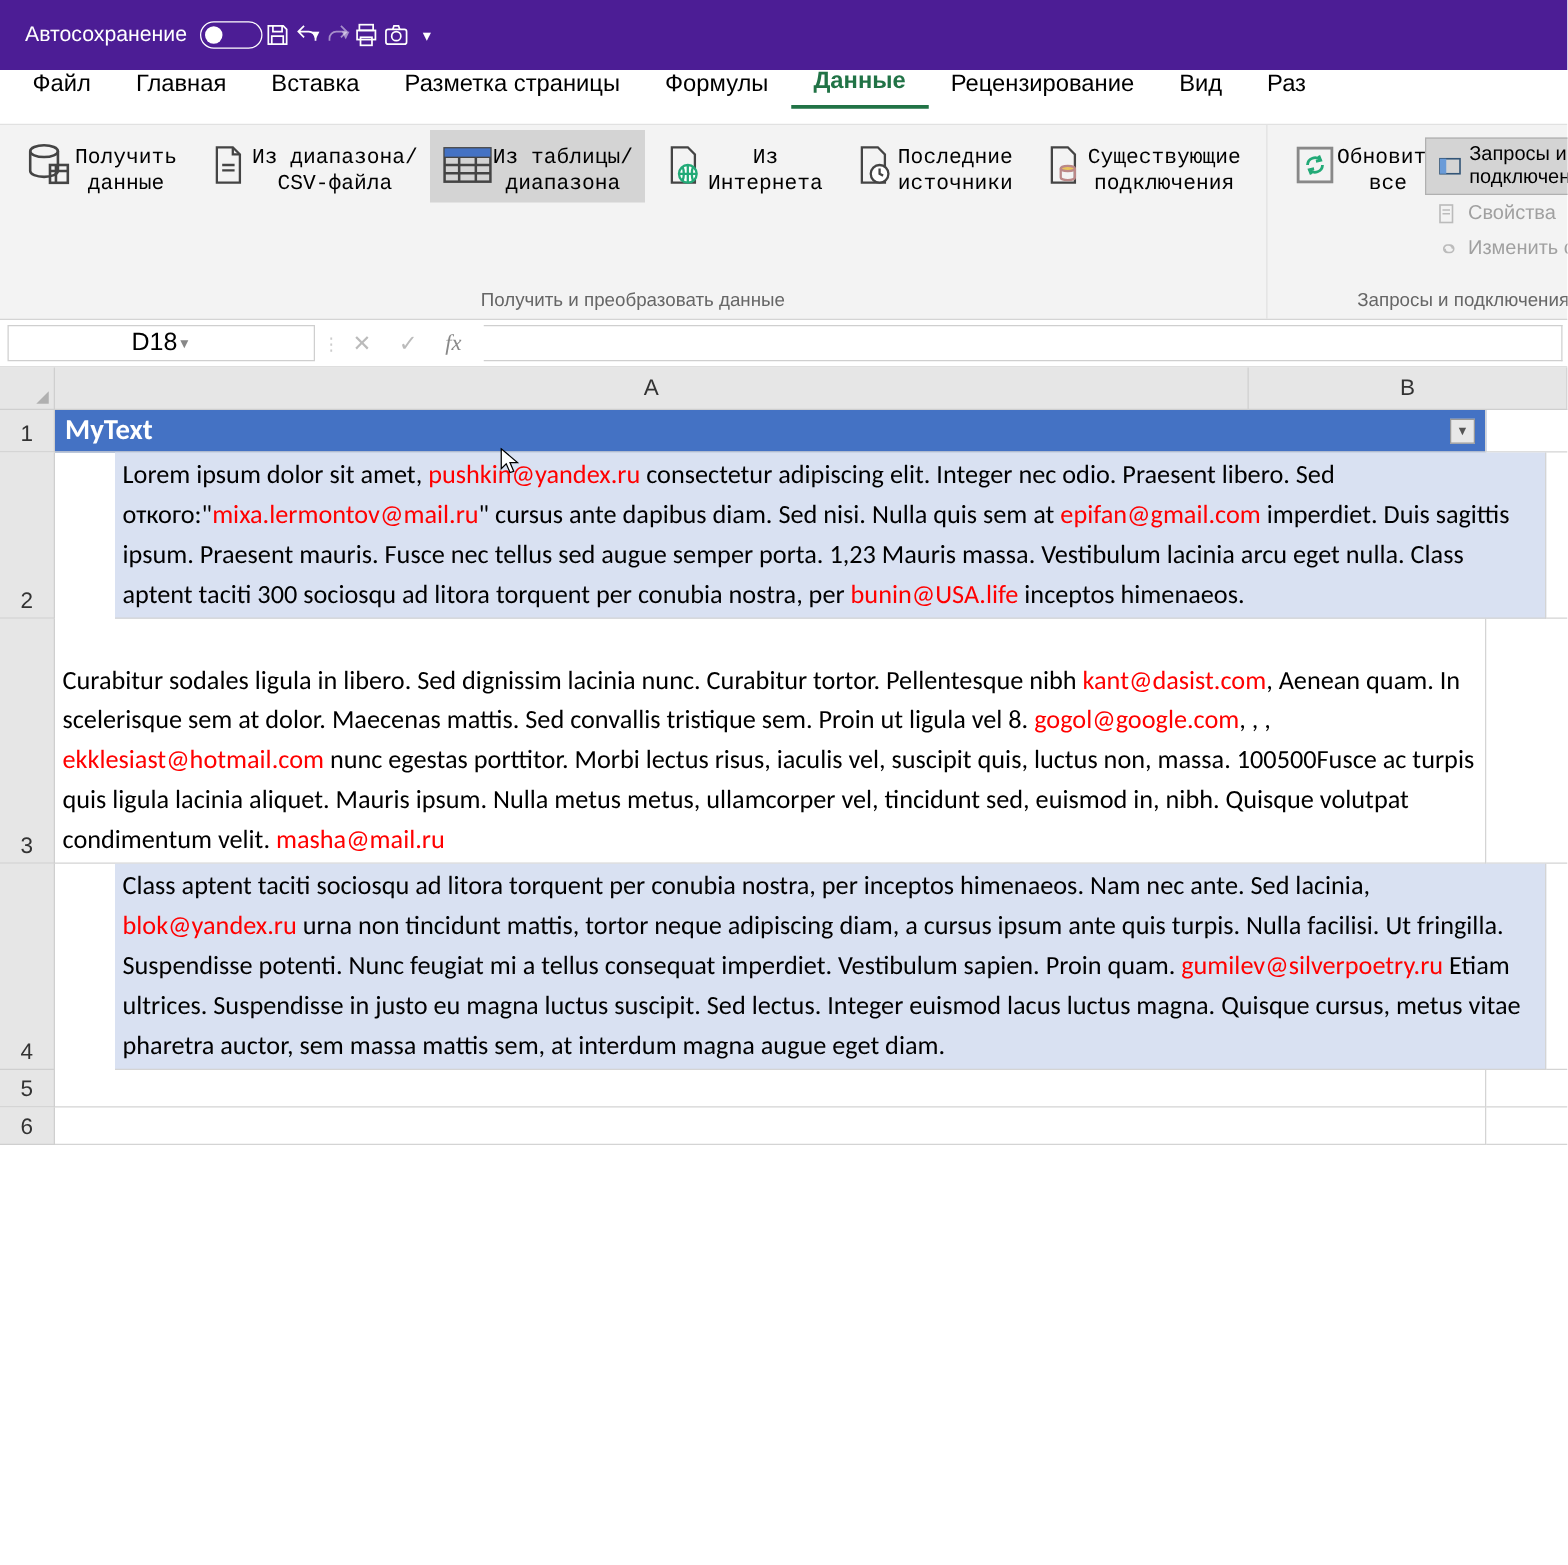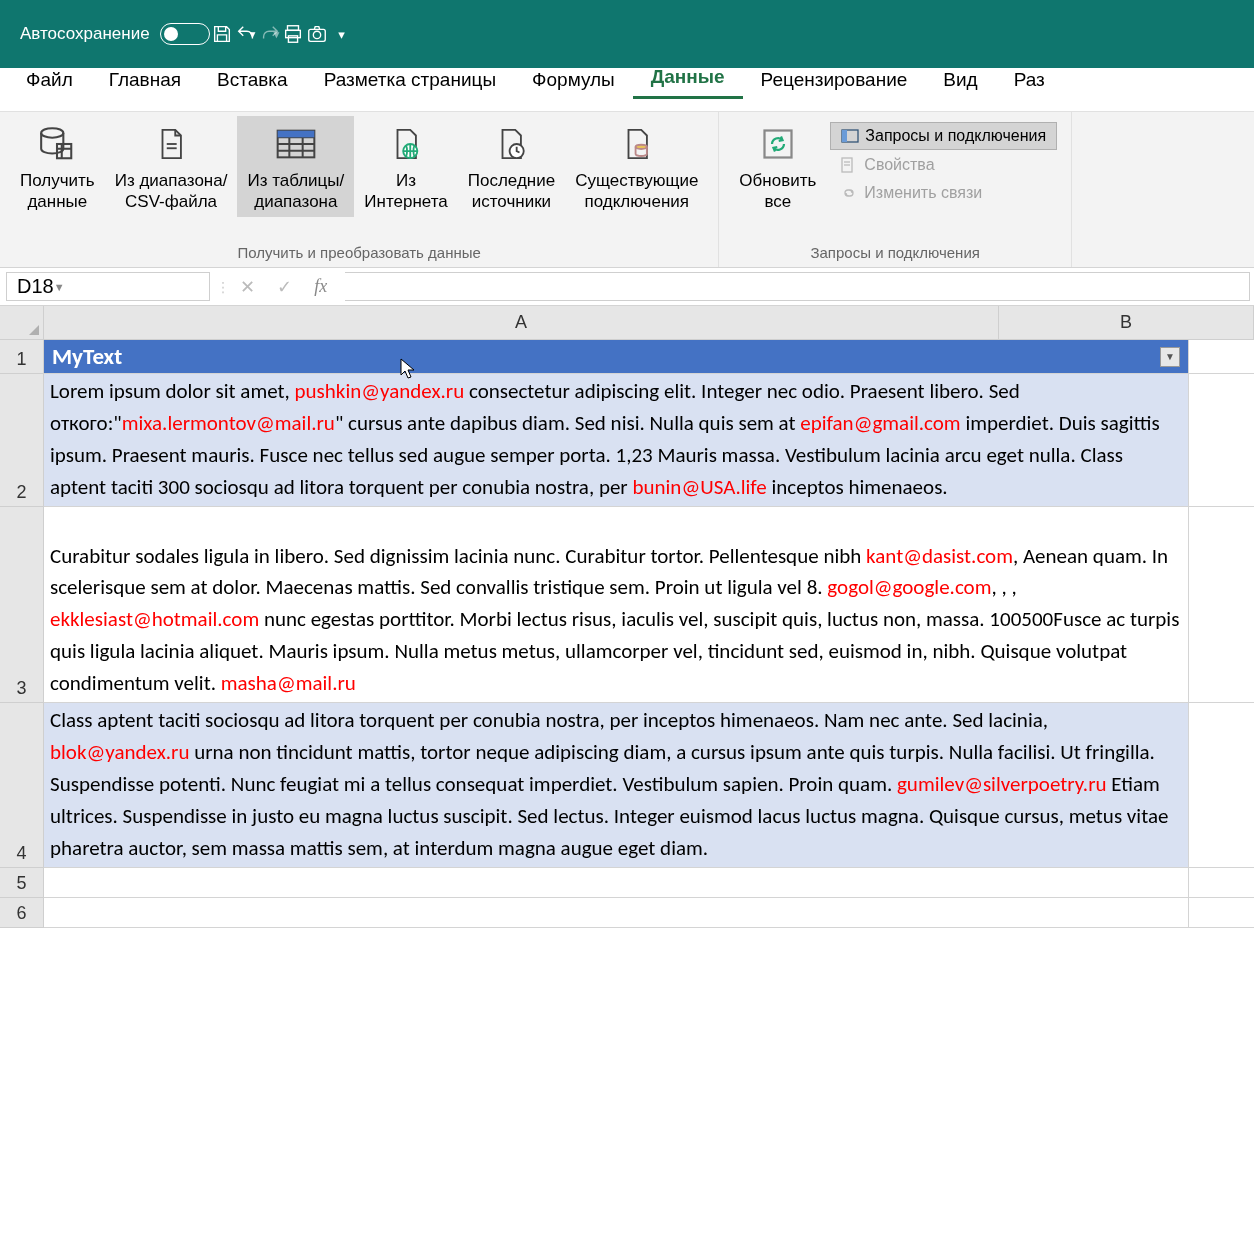--- a/index.html
+++ b/index.html
@@ -1,49 +1,49 @@
 <!DOCTYPE html>
 <html><head>
 <meta charset="utf-8">
 <style>
   * { box-sizing: border-box; margin: 0; padding: 0; }
   body { font-family: "Segoe UI", Tahoma, sans-serif; font-size: 14px; background: #fff; overflow: hidden; width: 1254px; }
   
   
-  .titlebar { background: #0f766e; height: 68px; display: flex; align-items: center; padding: 0 20px; }
+  .titlebar { background: #4c1d95; height: 56px; display: flex; align-items: center; padding: 0 20px; }
   .autosave { color: #fff; font-size: 17px; display: flex; align-items: center; gap: 10px; }
   .toggle { width: 50px; height: 22px; border: 1px solid #fff; border-radius: 11px; position: relative; }
   .toggle-knob { width: 14px; height: 14px; background: #fff; border-radius: 50%; position: absolute; left: 3px; top: 3px; }
   .qat-icon { width: 24px; height: 24px; display: flex; align-items: center; justify-content: center; color: #fff; }
   .qat-icon svg { stroke: #fff; fill: none; stroke-width: 1.5; }
   .dd { color: #fff; font-size: 10px; margin-left: -10px; }
   
   
   .tabs { height: 44px; display: flex; align-items: flex-end; padding: 12px 8px; background: #fff; border-bottom: 1px solid #e1e1e1; }
   .tab { padding: 10px 18px 8px; font-size: 19px; color: #000; cursor: pointer; }
   .tab.active { border-bottom: 3px solid #217346; font-weight: 600; color: #217346; }
   
   
   .ribbon { height: 156px; display: flex; background: #f3f3f3; border-bottom: 1px solid #d4d4d4; }
   .ribbon-group { display: flex; flex-direction: column; align-items: center; padding: 4px 10px 2px; border-right: 1px solid #e1e1e1; }
   .ribbon-group-label { font-size: 15px; color: #666; margin-top: auto; padding: 4px 0; }
   .ribbon-items { display: flex; gap: 0; flex: 1; align-items: flex-start; }
-  .ribbon-button { display: flex; flex-direction: column; align-items: center; padding: 8px 10px 4px; cursor: pointer; min-width: 80px; }
+  .ribbon-button { display: flex; flex-direction: row; align-items: flex-end; padding: 8px 10px 4px; cursor: pointer; min-width: 80px; font-family: Liberation Mono, monospace; }
   .ribbon-button.hover { background: #d4d4d4; }
   .ribbon-button-icon { width: 40px; height: 40px; display: flex; align-items: center; justify-content: center; margin-bottom: 6px; }
   .ribbon-button-label { font-size: 17px; text-align: center; line-height: 1.25; }
   .ribbon-side { display: flex; flex-direction: column; gap: 2px; padding: 6px 4px; }
   .ribbon-side-item { display: flex; align-items: center; gap: 6px; padding: 4px 10px; font-size: 16px; }
   .ribbon-side-item.active { background: #d4d4d4; border: 1px solid #b0b0b0; }
   .ribbon-side-item.disabled { color: #a0a0a0; }
   .side-icon { width: 18px; height: 18px; display: inline-block; }
   
   
   .formula-bar { height: 38px; display: flex; align-items: stretch; border-bottom: 1px solid #d4d4d4; background: #fff; }
-  .name-box { width: 204px; border: 1px solid #cfcfcf; margin: 4px 6px; padding: 0 10px; font-size: 20px; display: flex; align-items: center; justify-content: flex-start; }
+  .name-box { width: 246px; border: 1px solid #cfcfcf; margin: 4px 6px; padding: 0 10px; font-size: 20px; display: flex; align-items: center; justify-content: center; }
   .name-dd { color: #888; font-size: 11px; }
   .fb-sep { width: 6px; display:flex; align-items:center; color:#ccc;}
   .fb-btns { display: flex; align-items: center; gap: 22px; padding: 0 18px; }
   .fb-btn { color: #bbb; font-size: 18px; }
   .fb-btn.fx { font-style: italic; font-family: "Times New Roman", serif; font-size: 18px; color: #888; }
   .formula-input { flex: 1; border: 1px solid #cfcfcf; border-left: none; margin: 4px 4px 4px 0; padding: 0 8px; }
   
   
   .grid-wrapper { display: flex; }
   .corner { width: 44px; height: 34px; background: #e6e6e6; border-right: 1px solid #cfcfcf; border-bottom: 1px solid #cfcfcf; position: relative; }
@@ -51,21 +51,21 @@
   .col-headers { display: flex; flex: 1; background: #e6e6e6; height: 34px; }
   .col-h { border-right: 1px solid #cfcfcf; border-bottom: 1px solid #cfcfcf; display: flex; align-items: center; justify-content: center; font-size: 18px; color: #333; }
   .col-A { width: 955px; }
   .col-B { flex: 1; }
   .rows { display: flex; flex-direction: column; }
   .row { display: flex; }
   .row-h { width: 44px; background: #e6e6e6; border-right: 1px solid #cfcfcf; border-bottom: 1px solid #cfcfcf; display: flex; align-items: flex-end; justify-content: center; font-size: 18px; color: #333; padding-bottom: 3px; }
   .cell-A { width: 1145px; border-right: 1px solid #d4d4d4; border-bottom: 1px solid #d4d4d4; padding: 2px 6px; font-size: 21px; line-height: 1.52; font-family: Calibri, sans-serif; }
   .cell-B { flex: 1; border-bottom: 1px solid #d4d4d4; }
   .cell-A.header-cell { background: #4472C4; color: #fff; font-weight: 600; font-size: 23px; padding: 4px 8px; display:flex; align-items:center; justify-content:space-between;}
-  .cell-A.sel { background: #d9e1f2; }
+  .cell-A.sel { background: #d9e1f2; margin-left: 48px; }
   .filter-dd{ width:20px; height:20px; background:#e8e8e8; border:1px solid #999; display:flex; align-items:center; justify-content:center; font-size:10px; color:#555;}
   .row.r1 .row-h, .row.r1 .cell-A { height: 34px; }
   .row.blank .row-h { height: 30px; }
   .row.blank .cell-A, .row.blank .cell-B { height: 30px; border-bottom: 1px solid #d4d4d4; }
   .email { color: #FF0000; }
   .cursor-arrow{ position:absolute; left:400px; top:358px; pointer-events:none;}
 </style>
 </head>
 <body>
 

